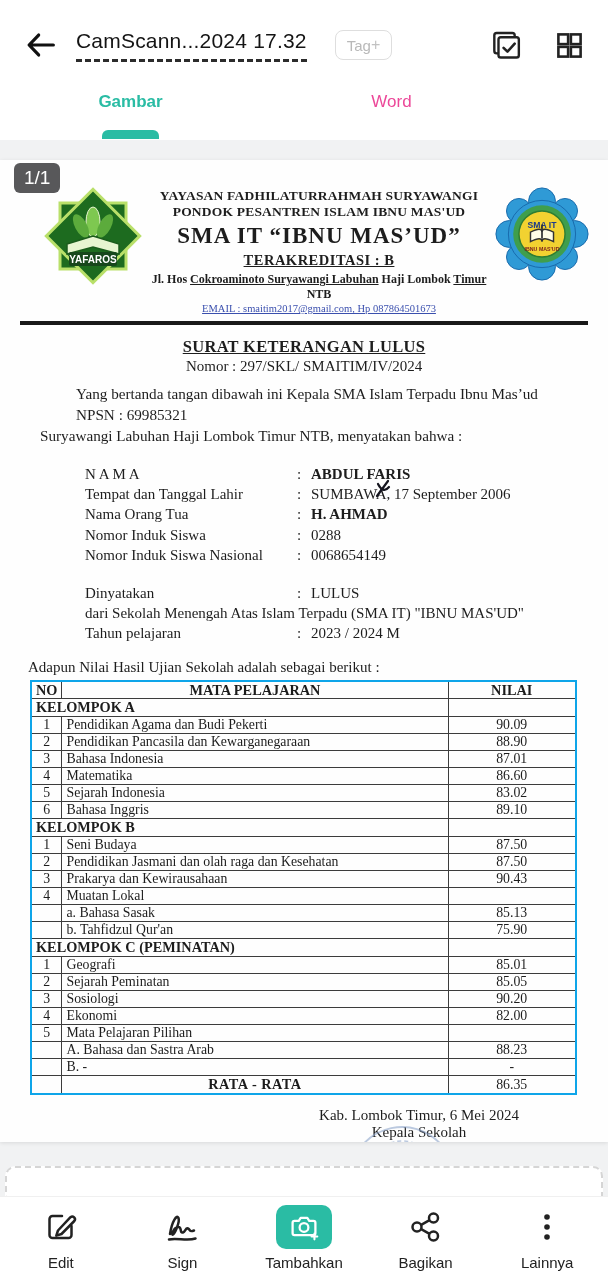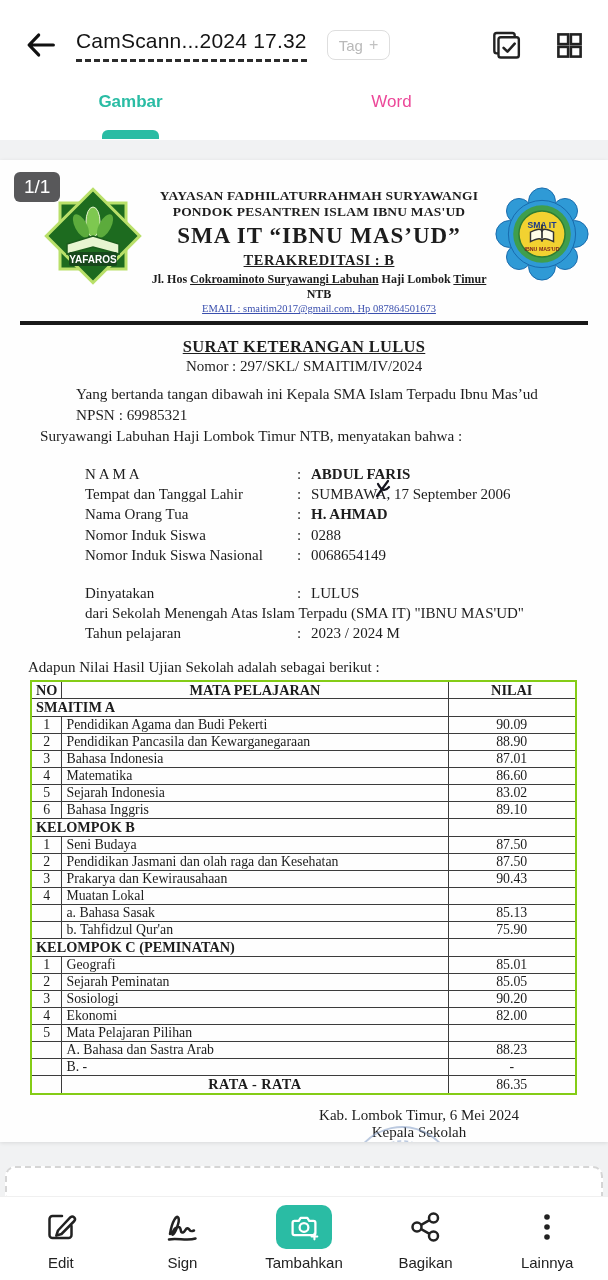--- a/index.html
+++ b/index.html
@@ -4,36 +4,36 @@
 <style>
   * { margin:0; padding:0; box-sizing:border-box; }
   html,body { width:608px; height:1280px; background:#fff; font-family:"Liberation Sans",sans-serif; }
   .screen { position:relative; width:608px; height:1280px; overflow:hidden; background:#fff; }
 
   
   .topbar { height:76px; background:#fff; display:flex; align-items:center; padding:14px 20px 0 22px; }
   .back-btn { width:38px; height:38px; flex:0 0 auto; cursor:pointer; }
   .doc-title-wrap { margin-left:16px; border-bottom:3px dashed #2c2c2c; padding-bottom:6px; }
   .doc-title-txt { font-size:21px; color:#141414; letter-spacing:0.2px; white-space:nowrap; }
-  .tag-pill { margin-left:20px; border:1.5px solid #dedede; border-radius:8px; padding:5px 11px; color:#b9b9b9; font-size:15px; display:flex; align-items:center; gap:6px; background:#fff; }
+  .tag-pill { margin-left:28px; border:1.5px solid #dedede; border-radius:8px; padding:5px 11px; color:#b9b9b9; font-size:15px; display:flex; align-items:center; background:#fff; }
   .tag-plus { font-size:16px; color:#c2c2c2; }
   .topbar-right { margin-left:auto; display:flex; align-items:center; gap:28px; }
   .top-icon { width:37px; height:37px; }
 
   
   .tabbar { height:64px; background:#fff; position:relative; }
   .tabs { width:522px; display:flex; padding-top:16px; }
   .tab { flex:1; text-align:center; font-size:17px; color:#ec4899; cursor:pointer; }
   .tab.active { color:var(--accent,#2abca4); font-weight:bold; }
   .tab-indicator { position:absolute; left:102px; top:54px; width:57px; height:9px; border-radius:6px 6px 0 0; background:var(--accent,#2abca4); }
 
   
   .content { height:1056px; background:#f1f2f3; overflow:hidden; }
   .paper { position:relative; margin-top:20px; width:608px; height:982px; background:#fefefe; overflow:hidden; box-shadow:0 1px 4px rgba(0,0,0,0.10); color:#1d1d1d; font-family:"Liberation Serif",serif; }
-  .page-badge { position:absolute; top:12px; left:14px; background:var(--badge-bg,#58585a); color:#fff; font-family:"Liberation Sans",sans-serif; font-size:19px; padding:4px 10px; border-radius:6px; z-index:3; }
+  .page-badge { position:absolute; top:3px; left:14px; background:var(--badge-bg,#58585a); color:#fff; font-family:"Liberation Sans",sans-serif; font-size:19px; padding:4px 10px; border-radius:6px; z-index:3; }
 
   
   .letterhead { display:flex; align-items:flex-start; padding:26px 16px 2px 40px; }
   .lh-center { flex:1; text-align:center; margin-top:2px; line-height:1.2; }
   .lh-l1 { font-weight:bold; font-size:13.5px; letter-spacing:0.2px; }
   .lh-l2 { font-weight:bold; font-size:13.5px; letter-spacing:0.2px; }
   .lh-school { font-weight:bold; font-size:23px; margin-top:2px; letter-spacing:1px; }
   .lh-akre { font-weight:bold; font-size:14.5px; text-decoration:underline; margin-top:2px; letter-spacing:0.5px; }
   .lh-addr { font-weight:bold; font-size:12px; margin-top:3px; }
   .lh-addr .u { text-decoration:underline; }
@@ -49,21 +49,21 @@
   .kv-block { margin:17px 0 0 85px; font-size:15px; line-height:1.36; }
   .kv { display:flex; }
   .kv .lab { width:212px; flex:0 0 auto; }
   .kv .colon { width:14px; flex:0 0 auto; }
   .kv .val { position:relative; }
   .kv .v-bold { font-weight:bold; }
   .ink-mark { position:absolute; left:64px; top:-5px; width:16px; height:21px; }
   .stmt-line { font-size:15px; }
 
   .table-intro { margin:15px 0 0 28px; font-size:15px; }
-  table.grades { border-collapse:collapse; margin:4px 0 0 30px; width:547px; font-size:13.8px; line-height:1.02; color:#1c1c1c; border:2px solid #84cc16; }
+  table.grades { border-collapse:collapse; margin:4px 0 0 30px; width:547px; font-size:13.8px; line-height:1.02; color:#1c1c1c; border:2px solid #0ea5e9; }
   table.grades th, table.grades td { border:1px solid #3c3c3c; padding:1px 4px; }
   table.grades th { text-align:center; font-size:14.3px; }
   td.no { text-align:center; width:26px; padding:1px 2px; }
   td.score { text-align:center; width:128px; }
   td.sec { font-weight:bold; font-size:14.3px; }
   .avg-label { text-align:center; font-weight:bold; font-size:14.3px; letter-spacing:0.5px; }
 
   .sig { margin:12px 34px 0 auto; width:310px; text-align:center; font-size:15px; position:relative; }
   .sig-art { position:relative; height:76px; }
   .stamp { position:absolute; left:48px; top:-22px; opacity:0.6; }
@@ -227,21 +227,21 @@
       <table class="grades">
         <thead>
           <tr>
             <th>NO</th>
             <th>MATA PELAJARAN</th>
             <th>NILAI</th>
           </tr>
         </thead>
         <tbody id="grades-body">
             <tr>
-              <td class="sec" colspan="2">SMAITIM A</td>
+              <td class="sec" colspan="2">KELOMPOK A</td>
               <td class="score"></td>
             </tr>
             <tr>
               <td class="no">1</td>
               <td class="sub">Pendidikan Agama dan Budi Pekerti</td>
               <td class="score">90.09</td>
             </tr>
             <tr>
               <td class="no">2</td>
               <td class="sub">Pendidikan Pancasila dan Kewarganegaraan</td>

